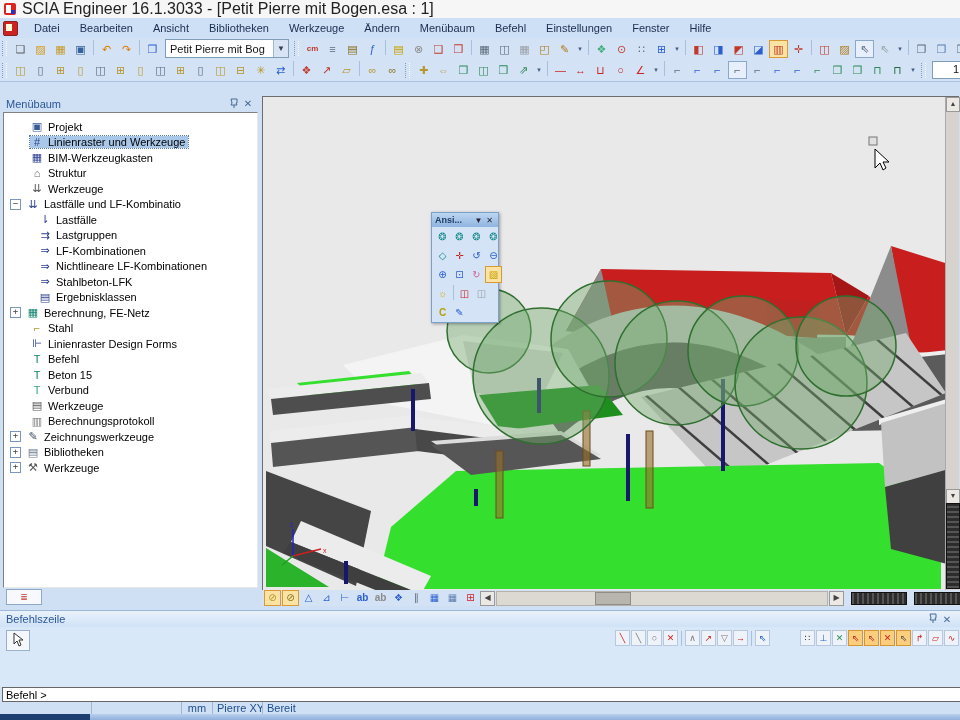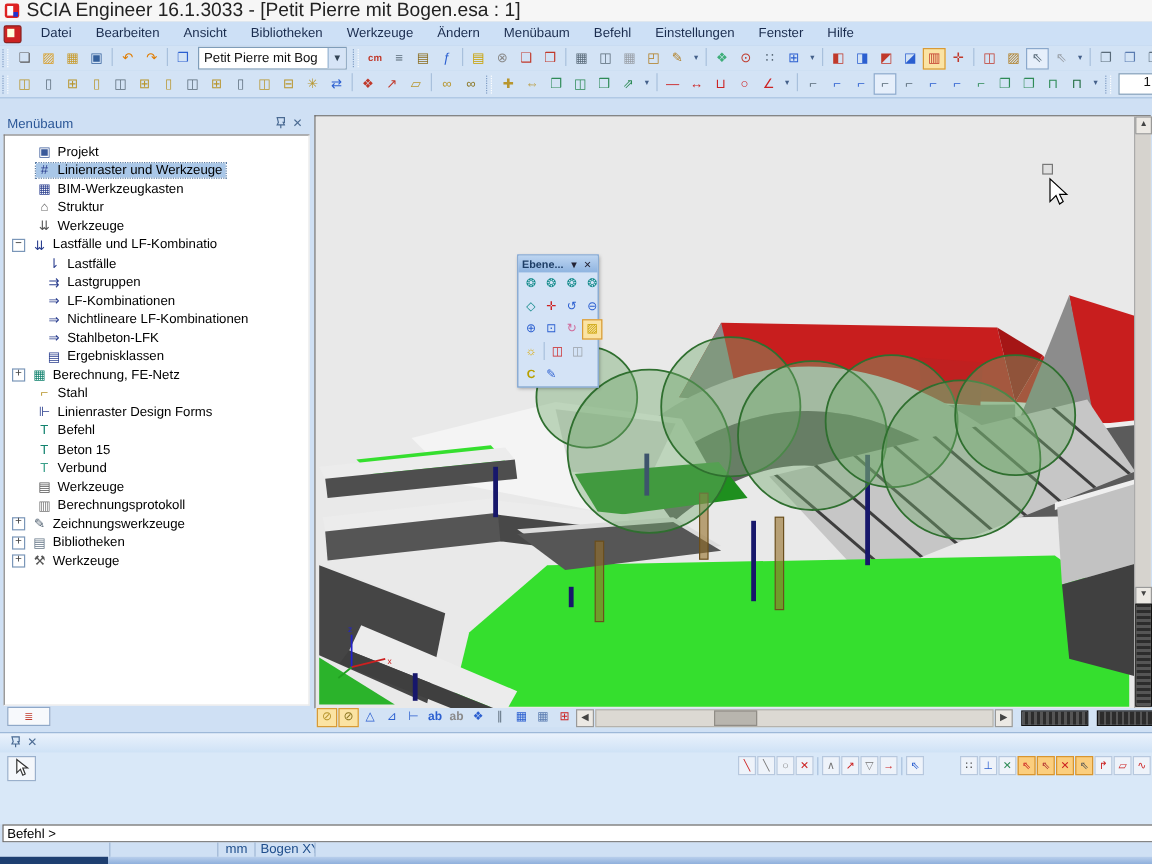--- a/index.html
+++ b/index.html
@@ -507,21 +507,21 @@
       </g>
     </svg>
     <div id="vscroll">
       <span class="varrow" style="top:0;">▲</span>
       <span class="varrow" style="top:392px;">▼</span>
       <span id="vdark"></span>
     </div>
 
     <div id="ansicht">
       <div class="ahead">
-        <span class="at">Ebene...</span>
+        <span class="at">Ansi...</span>
         <span class="ahx">▼</span>
         <span class="ahx">✕</span>
       </div>
       <div id="ansicht-body">
           <div class="arow">
             <span class="tbi" style="color: rgb(18, 138, 138);">❂</span>
             <span class="tbi" style="color: rgb(18, 138, 138);">❂</span>
             <span class="tbi" style="color: rgb(18, 138, 138);">❂</span>
             <span class="tbi" style="color: rgb(18, 138, 138);">❂</span>
           </div>
@@ -569,20 +569,21 @@
     <span class="harrow">◀</span>
     <div id="htrack">
       <span id="hthumb"></span>
     </div>
     <span class="harrow">▶</span>
     <span class="darkbar" style="margin-left:6px;"></span>
     <span class="darkbar" style="margin-left:6px;"></span>
   </div>
 
   <div id="cmdhead">
+    <span class="ct">Befehlszeile</span>
     <span class="phicon">
       <svg width="8" height="10" viewBox="0 0 8 10">
           <path d="M1 1h6v4H6l1 2H1l1-2H2zM4 7v3" stroke="#4a6a92" fill="#d9e8f8" stroke-width="1"></path>
         </svg>
     </span>
     <span class="phicon">✕</span>
   </div>
   <div id="cmdbody">
     <span id="cursorbtn">
       <svg width="20" height="17" viewBox="0 0 20 17">
@@ -614,19 +615,20 @@
         <span class="tbi" style="color: rgb(204, 34, 34);">▱</span>
         <span class="tbi" style="color: rgb(204, 34, 34);">∿</span>
       </span>
   </div>
   <input id="cmdinput" type="text" readonly="" value="Befehl &gt;" style="">
 
   <div id="statusbar">
       <span class="sc c0"></span>
       <span class="sc c1"></span>
       <span class="sc c2">mm</span>
-      <span class="sc c3">Bogen XY</span>
+      <span class="sc c3">Pierre XY</span>
+      <span class="sc c4">Bereit</span>
     </div>
   <div id="bstrip">
     <span id="bnavy"></span>
   </div>
 
 </div>
 
 </body></html>

